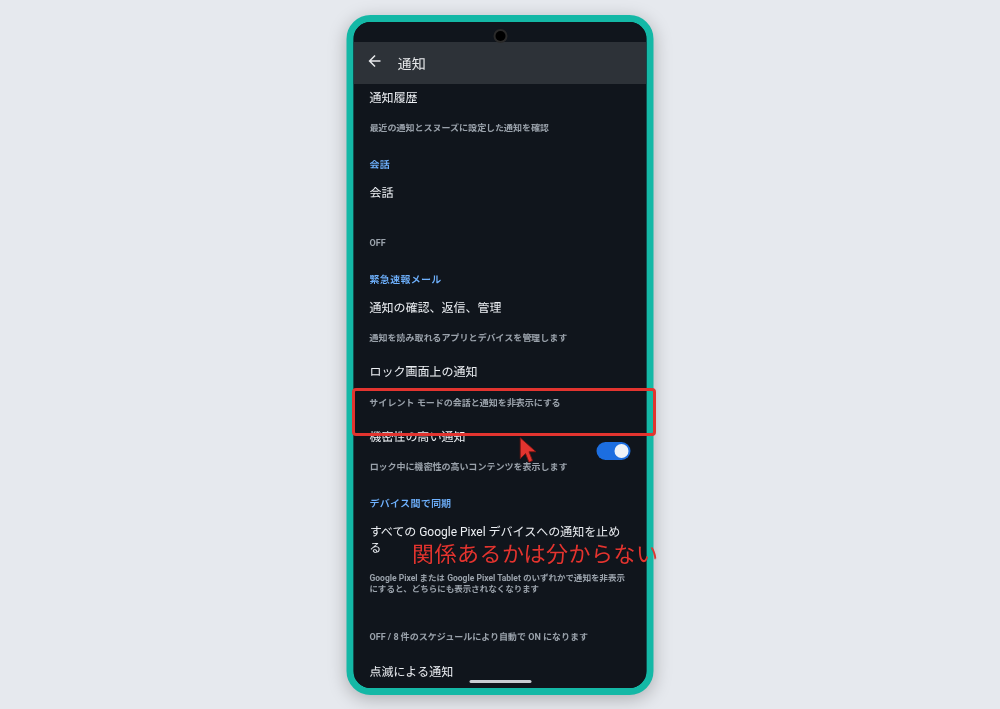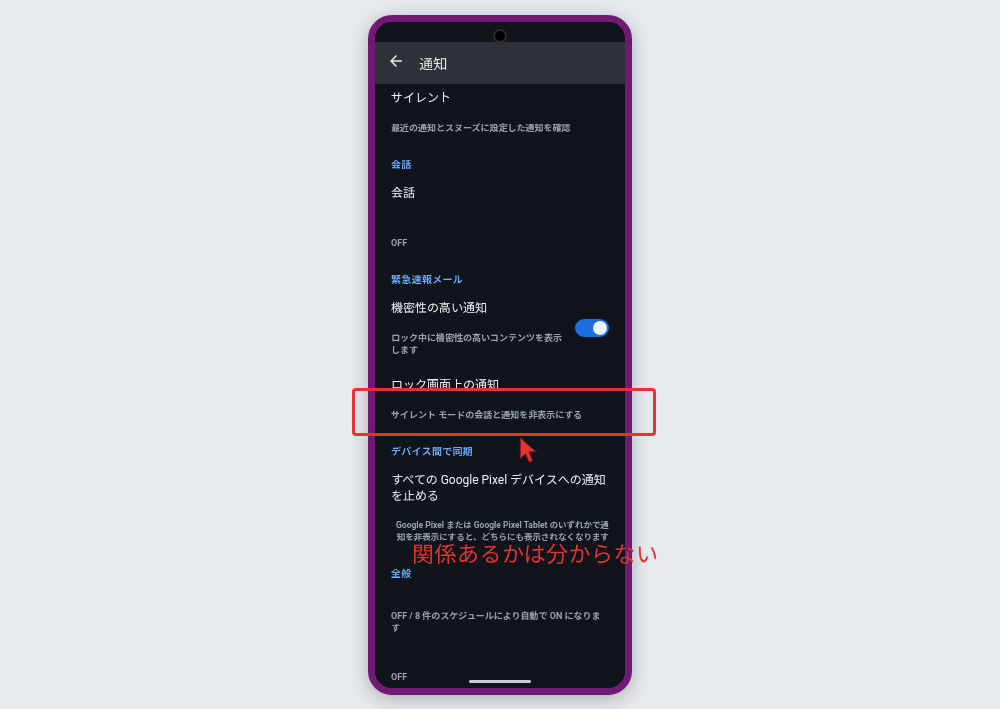--- a/index.html
+++ b/index.html
@@ -8,23 +8,23 @@
       background: #e6e9ee;
       font-family: -apple-system, BlinkMacSystemFont, "Segoe UI", Roboto, "Noto Sans JP", sans-serif;
       overflow: hidden;
       position: relative;
     }
     
     .phone {
       position: absolute;
       left: 50%; top: 50%;
       transform: translate(-50%, -50%);
-      width: 264px; height: 680px;
+      width: 307px; height: 680px;
       background: #0f141a;
-      border: 7px solid #701a75;
+      border: 7px solid #14b8a6;
       border-radius: 24px;
       box-shadow: 0 4px 18px rgba(0,0,0,.25);
       overflow: hidden;
     }
     .camera {
       position: absolute;
       top: 9px; left: 50%; transform: translateX(-50%);
       width: 10px; height: 10px; border-radius: 50%;
       background: #000; box-shadow: 0 0 0 2px #2a2a2a;
       z-index: 6;
@@ -58,21 +58,21 @@
     .row.truncated-top { padding-top: 0; }
     .section-header {
       color: #6fb2ff;
       font-size: 10px;
       font-weight: 600;
       letter-spacing: .3px;
       padding: 12px 2px 4px 2px;
     }
     .title { color: #eceff3; font-size: 12px; line-height: 1.35; }
     .subtitle { color: #9aa2ab; font-size: 9px; line-height: 1.35; margin-top: 16px; font-weight: bold; }
-    .subtitle.small { font-size: 8.5px; text-align: right; }
+    .subtitle.small { font-size: 8.5px; }
 
     .row.with-switch { display: flex; align-items: center; justify-content: space-between; gap: 10px; }
     .row.with-switch .text { flex: 1; }
 
     .switch {
       width: 34px; height: 18px; border-radius: 10px;
       background: #5b6067; position: relative; flex: 0 0 34px;
     }
     .switch.on { background: #1c6ee0; }
     .switch .knob {
@@ -122,58 +122,62 @@
         <svg viewBox="0 0 24 24">
             <path d="M20 11H7.83l5.59-5.59L12 4l-8 8 8 8 1.41-1.41L7.83 13H20z"></path>
           </svg>
       </span>
       <span class="appbar-title">通知</span>
     </div>
 
     <div class="content">
 
       <div class="row truncated-top">
-        <div class="title">サイレント</div>
+        <div class="title">通知履歴</div>
         <div class="subtitle">最近の通知とスヌーズに設定した通知を確認</div>
       </div>
 
       <div class="section-header">会話</div>
       <div class="row">
         <div class="title">会話</div>
       </div>
       <div class="row">
         <div class="subtitle">OFF</div>
       </div>
 
       <div class="section-header">緊急速報メール</div>
+      <div class="row">
+        <div class="title">通知の確認、返信、管理</div>
+        <div class="subtitle">通知を読み取れるアプリとデバイスを管理します</div>
+      </div>
+      <div class="row">
+        <div class="title">ロック画面上の通知</div>
+        <div class="subtitle">サイレント モードの会話と通知を非表示にする</div>
+      </div>
       <div class="row with-switch">
         <div class="text">
           <div class="title">機密性の高い通知</div>
           <div class="subtitle">ロック中に機密性の高いコンテンツを表示します</div>
         </div>
         <div class="switch on">
           <div class="knob"></div>
         </div>
       </div>
-      <div class="row">
-        <div class="title">ロック画面上の通知</div>
-        <div class="subtitle">サイレント モードの会話と通知を非表示にする</div>
-      </div>
 
       <div class="section-header">デバイス間で同期</div>
       <div class="row">
         <div class="title">すべての Google Pixel デバイスへの通知を止める</div>
         <div class="subtitle small">Google Pixel または Google Pixel Tablet のいずれかで通知を非表示にすると、どちらにも表示されなくなります</div>
       </div>
 
-      <div class="section-header">全般</div>
       <div class="row">
         <div class="subtitle">OFF / 8 件のスケジュールにより自動で ON になります</div>
       </div>
       <div class="row">
+        <div class="title">点滅による通知</div>
         <div class="subtitle">OFF</div>
       </div>
 
     </div>
 
     <div class="nav-pill"></div>
   </div>
 </div>
 
 <div class="highlight-box" style="left:352px; top:388px; width:304px; height:48px;"></div>

